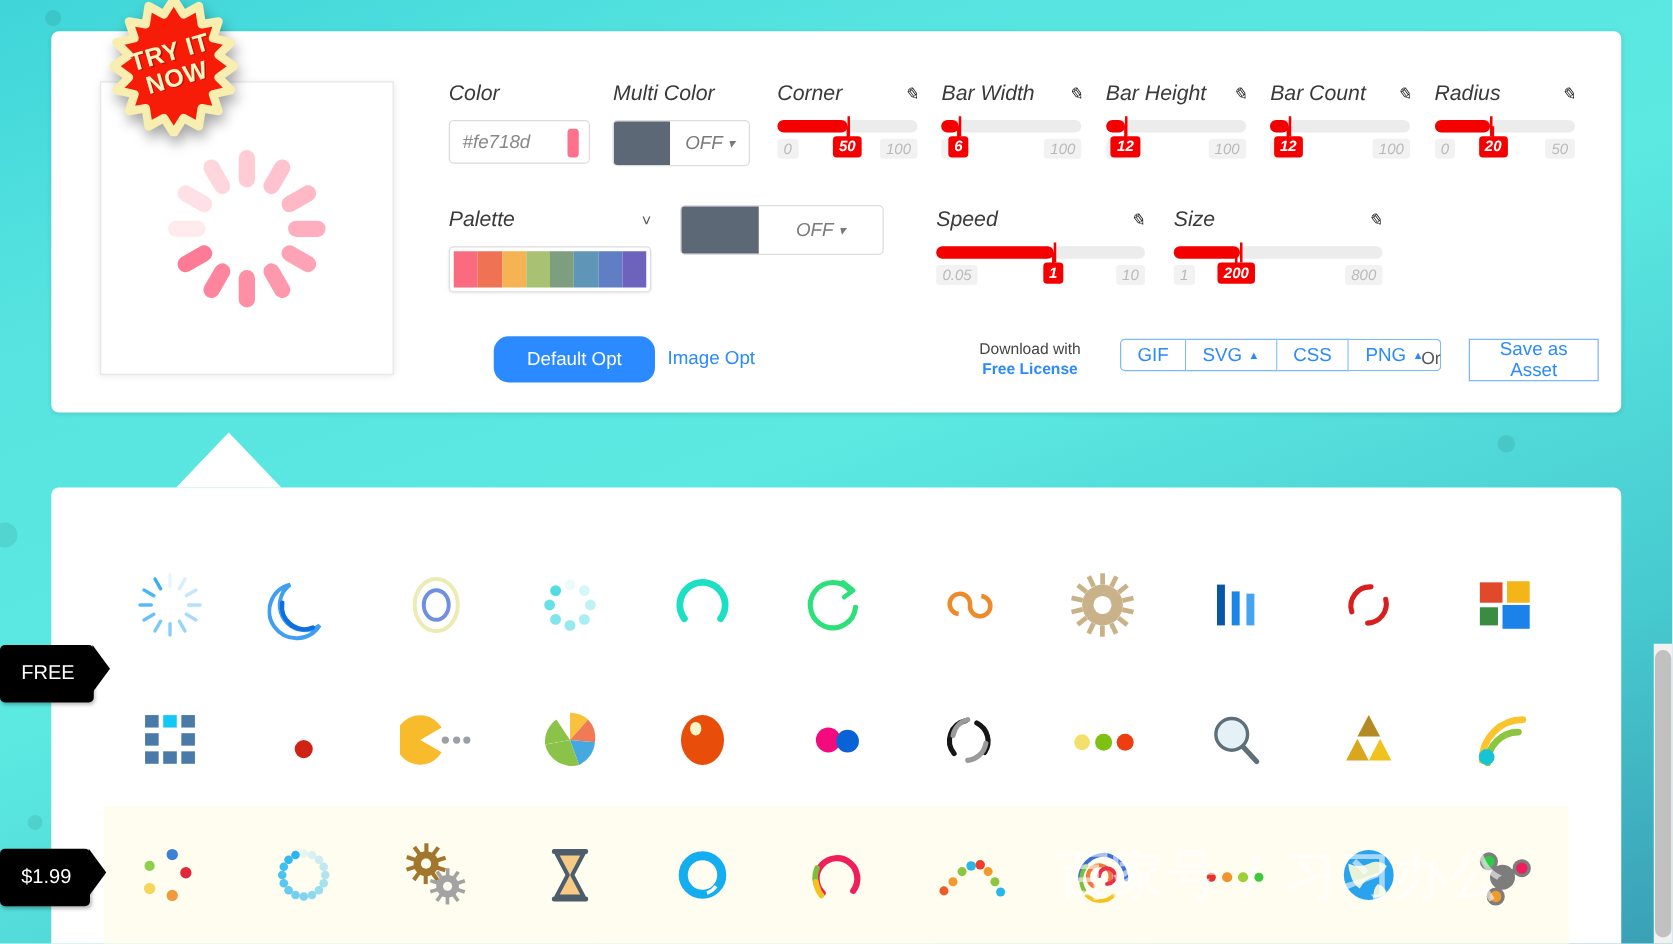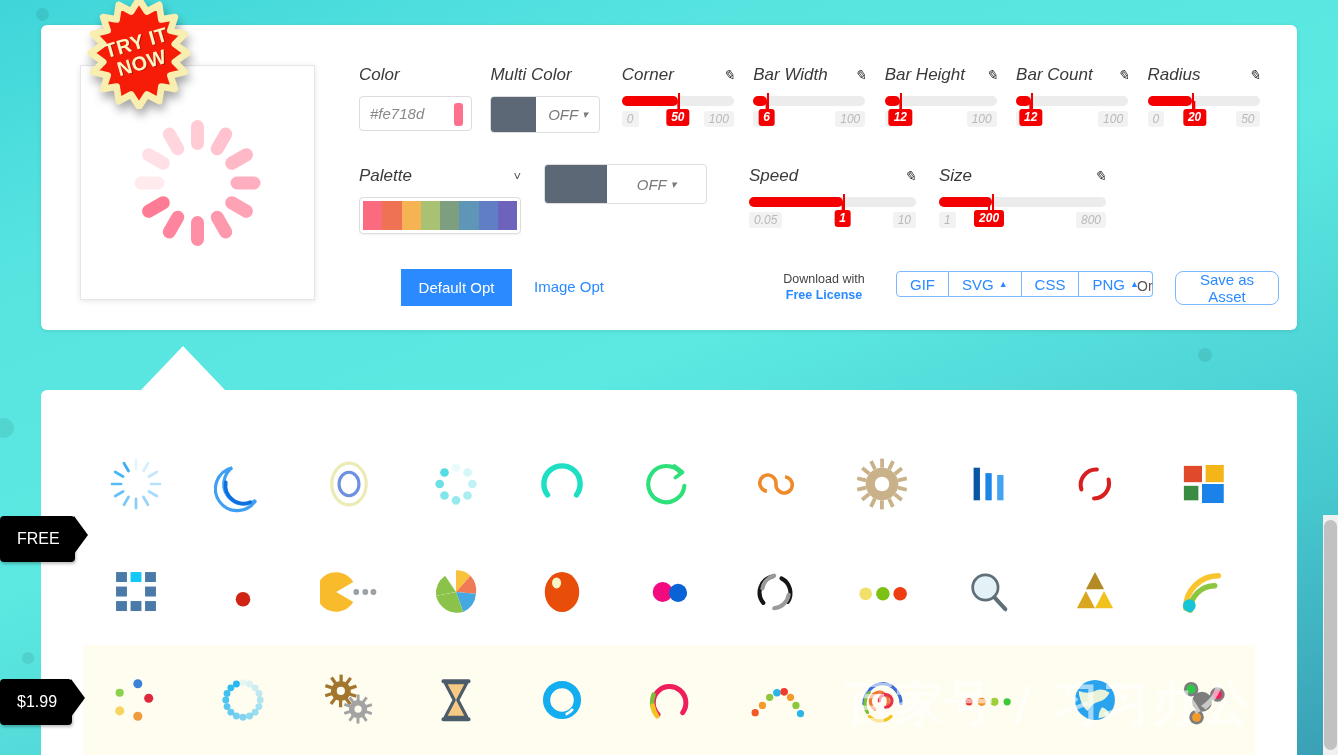--- a/index.html
+++ b/index.html
@@ -114,22 +114,22 @@
   
   .palette {
     width: 162px; height: 37px; border: 1px solid #ddd; border-radius: 4px;
     padding: 3px; display: flex; box-shadow: 0 1px 2px rgba(0,0,0,.06);
   }
   .palette i { flex: 1; height: 100%; display: block; }
 
   
   .btn-row { position: absolute; left: 318px; top: 226px; right: 18px; height: 70px; }
   .btn-primary {
-    position: absolute; left: 42px; top: 18px; width: 111px; height: 37px;
-    background: #2b8aff; color: #fff; border: none; border-radius: 0;
+    position: absolute; left: 36px; top: 18px; width: 129px; height: 37px;
+    background: #2b8aff; color: #fff; border: none; border-radius: 12px;
     font-size: 15px; cursor: pointer;
   }
   .btn-link {
     position: absolute; left: 175px; top: 27px; font-size: 15px; color: #2b8aff; cursor: pointer;
   }
   .dl-label {
     position: absolute; left: 410px; top: 20px; width: 110px; text-align: center;
     font-size: 12.5px; color: #444; line-height: 16px;
   }
   .dl-label b { color: #2b8aff; }
@@ -138,21 +138,21 @@
     height: 26px; padding: 0 13px; display: flex; align-items: center; gap: 5px;
     border: 1px solid #7cb9ff; border-left: none; background: #fff;
     color: #2b8aff; font-size: 15px; cursor: pointer;
   }
   .bg-btn:first-child { border-left: 1px solid #7cb9ff; border-radius: 4px 0 0 4px; }
   .bg-btn:last-child { border-radius: 0 4px 4px 0; }
   .caret-up { font-size: 9px; line-height: 1; }
   .or-txt { position: absolute; left: 778px; top: 27px; font-size: 14px; color: #555; }
   .btn-asset {
     position: absolute; left: 816px; top: 20px; height: 34px; padding: 0 14px;
-    display: flex; align-items: center; border: 1px solid #7cb9ff; border-radius: 8px;
+    display: flex; align-items: center; border: 1px solid #7cb9ff; border-radius: 0;
     background: #fff; color: #2b8aff; font-size: 15px; cursor: pointer;
   }
 
   
   .gallery {
     position: absolute; left: 41px; top: 390px; width: 1256px; height: 365px;
     background: #fff; border-radius: 6px 6px 0 0;
   }
   .notch {
     position: absolute; left: 141px; top: 346px; width: 0; height: 0;
@@ -177,21 +177,21 @@
     content: ""; position: absolute; right: -13px; top: 0;
     border-top: 19px solid transparent; border-bottom: 19px solid transparent;
     border-left: 14px solid #000;
   }
 
   
   .sbar { position: absolute; right: 0; top: 515px; width: 15px; bottom: 0; background: #f1f1f1; }
   .sthumb { position: absolute; right: 1px; top: 520px; width: 13px; height: 230px; background: #c1c1c1; border-radius: 7px; }
 
   .wm {
-    position: absolute; left: 845px; top: 672px; font-size: 48px; font-weight: bold;
+    position: absolute; left: 845px; top: 672px; font-size: 42px; font-weight: bold;
     color: rgba(255,255,255,0.58); letter-spacing: 2px; pointer-events: none;
     font-family: "DejaVu Sans", sans-serif; white-space: nowrap;
   }
 </style>
 </head>
 <body>
 
 <div id="root">
 
   <div class="bg"></div>

